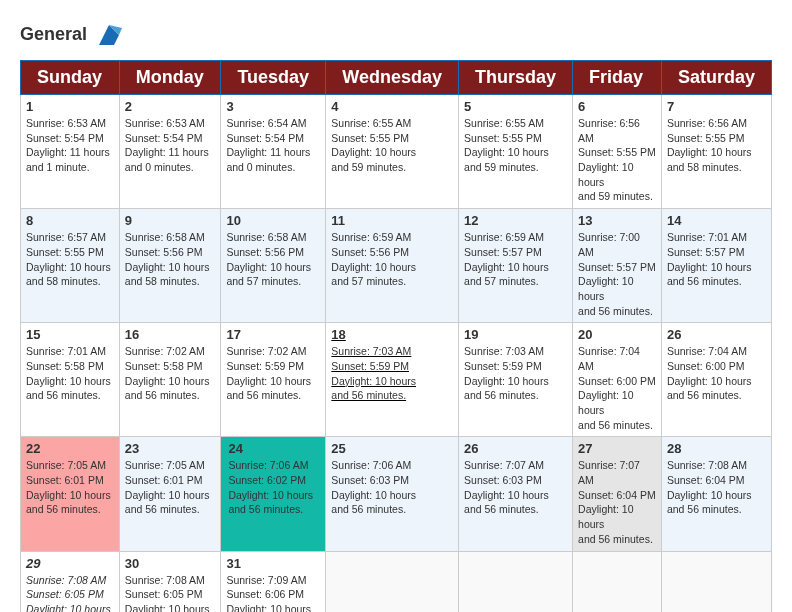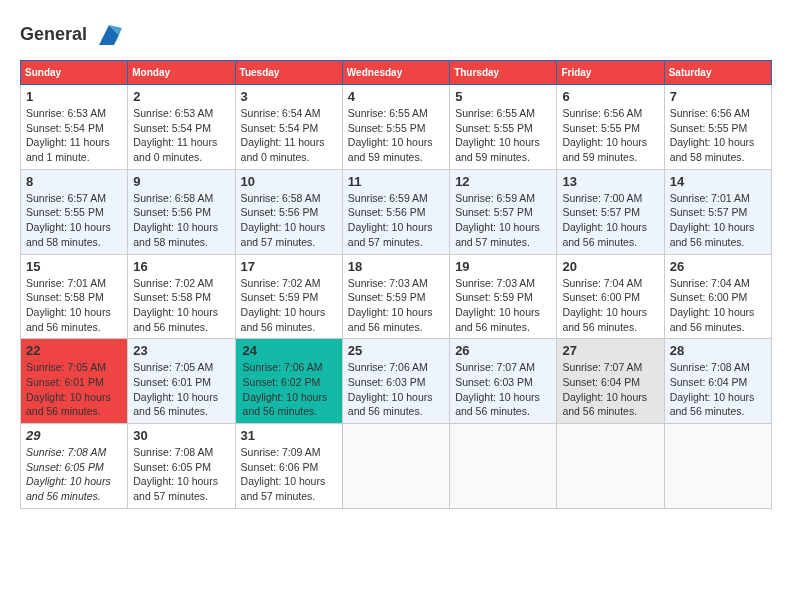--- a/index.html
+++ b/index.html
@@ -43,25 +43,25 @@
     .location-title {
       font-size: 16px;
       color: #555;
     }
     .calendar-table {
       width: 100%;
       border-collapse: collapse;
       font-size: 11px;
     }
     .calendar-table th {
-      background-color: #ef4444;
+      background-color: #7f1d1d;
       color: #fff;
-      padding: 6px 4px;
+      padding: 6px 16px;
       text-align: left;
-      font-size: 10px;
+      font-size: 18px;
       font-weight: bold;
       border: 1px solid #1a6bb5;
     }
     .calendar-table td {
       border: 1px solid #ccc;
       vertical-align: top;
       padding: 4px 5px;
       height: 80px;
       width: calc(100% / 7);
     }
@@ -187,39 +187,39 @@
         <span class="day-info">Sunrise: 7:01 AM<br>Sunset: 5:58 PM<br>Daylight: 10 hours<br>and 56 minutes.</span>
       </td>
         <td style="background-color: rgb(255, 255, 255);">
         <span class="day-number">16</span>
         <span class="day-info">Sunrise: 7:02 AM<br>Sunset: 5:58 PM<br>Daylight: 10 hours<br>and 56 minutes.</span>
       </td>
         <td style="background-color: rgb(255, 255, 255);">
         <span class="day-number">17</span>
         <span class="day-info">Sunrise: 7:02 AM<br>Sunset: 5:59 PM<br>Daylight: 10 hours<br>and 56 minutes.</span>
       </td>
-        <td style="background-color: rgb(255, 255, 255);">
+        <td style="background-color: rgb(255, 255, 255); text-decoration: underline;">
         <span class="day-number">18</span>
         <span class="day-info">Sunrise: 7:03 AM<br>Sunset: 5:59 PM<br>Daylight: 10 hours<br>and 56 minutes.</span>
       </td>
         <td style="background-color: rgb(255, 255, 255);">
         <span class="day-number">19</span>
         <span class="day-info">Sunrise: 7:03 AM<br>Sunset: 5:59 PM<br>Daylight: 10 hours<br>and 56 minutes.</span>
       </td>
         <td style="background-color: rgb(255, 255, 255);">
         <span class="day-number">20</span>
         <span class="day-info">Sunrise: 7:04 AM<br>Sunset: 6:00 PM<br>Daylight: 10 hours<br>and 56 minutes.</span>
       </td>
         <td style="background-color: rgb(255, 255, 255);">
         <span class="day-number">26</span>
         <span class="day-info">Sunrise: 7:04 AM<br>Sunset: 6:00 PM<br>Daylight: 10 hours<br>and 56 minutes.</span>
       </td>
       </tr>
       <tr>
-        <td style="background-color: #ef4444; margin-top: 32px;">
+        <td style="background-color: #fca5a5; margin-top: 32px;">
         <span class="day-number">22</span>
         <span class="day-info">Sunrise: 7:05 AM<br>Sunset: 6:01 PM<br>Daylight: 10 hours<br>and 56 minutes.</span>
       </td>
         <td style="background-color: rgb(237, 244, 252);">
         <span class="day-number">23</span>
         <span class="day-info">Sunrise: 7:05 AM<br>Sunset: 6:01 PM<br>Daylight: 10 hours<br>and 56 minutes.</span>
       </td>
         <td style="background-color: #14b8a6; padding-left: 7px;">
         <span class="day-number">24</span>
         <span class="day-info">Sunrise: 7:06 AM<br>Sunset: 6:02 PM<br>Daylight: 10 hours<br>and 56 minutes.</span>

